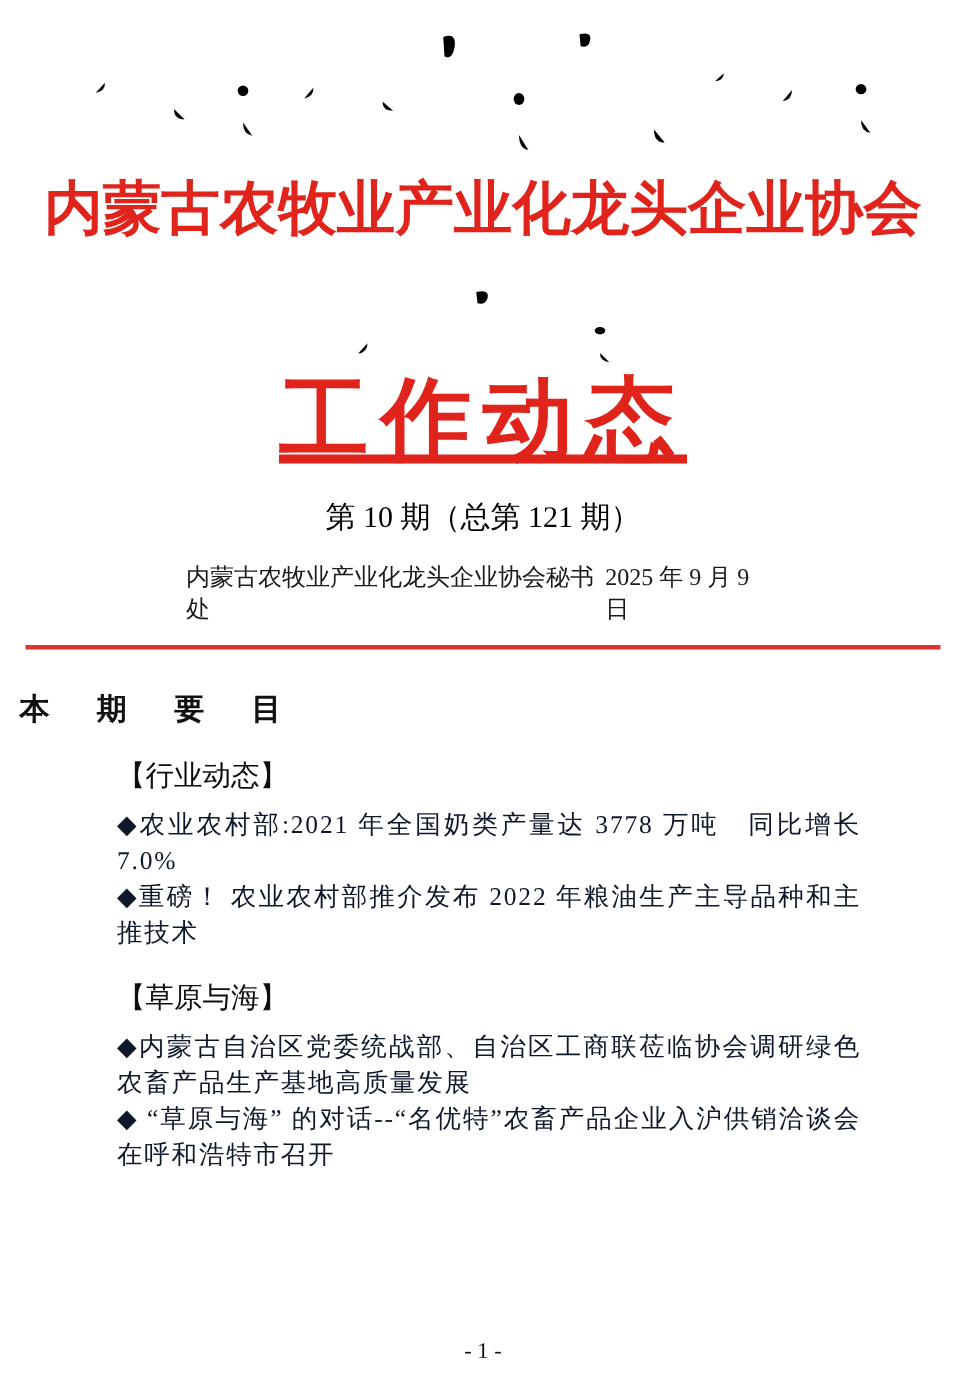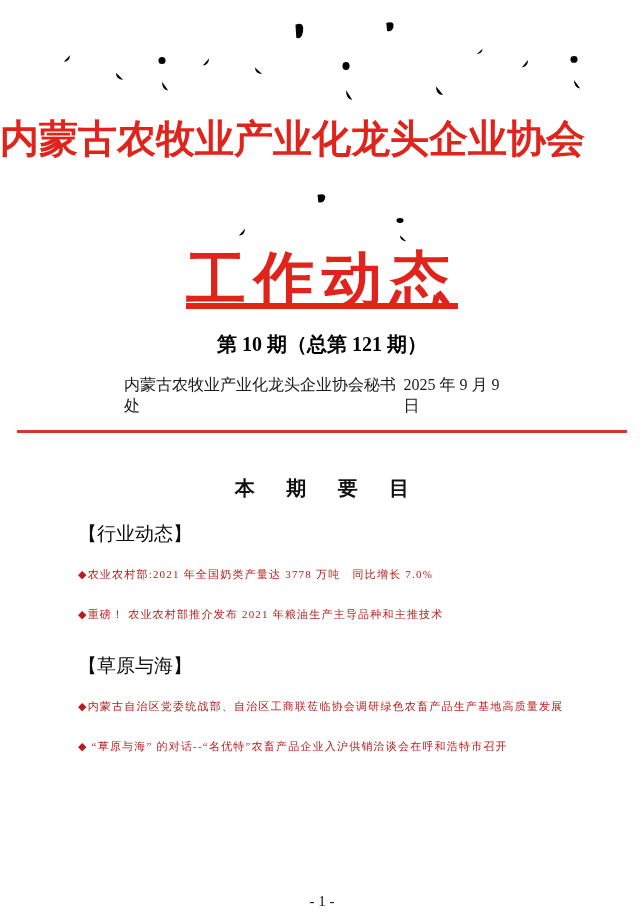--- a/index.html
+++ b/index.html
@@ -27,87 +27,87 @@
     justify-content: center;
     align-items: flex-start;
     gap: 62px;
     margin-top: 26px;
     height: 54px;
   }
   .mw { display: block; }
   
   .org-title {
     margin-top: 4px;
-    text-align: left;
+    text-align: center;
     font-size: 39px;
     font-weight: 700;
     color: #e0241c;
     letter-spacing: 0px;
     white-space: nowrap;
   }
   .news-title {
     margin-top: -6px;
     text-align: center;
     font-size: 60px;
     font-weight: 700;
     color: #e0241c;
     letter-spacing: 8px;
     text-decoration: underline;
   }
   .issue-line {
     margin-top: 10px;
     text-align: center;
     font-size: 20px;
-    font-weight: 700;
+    font-weight: 400;
     color: #000;
   }
   .pub-row {
     display: flex;
     justify-content: space-between;
     align-items: baseline;
     padding: 0 128px 0 80px;
     margin-top: 17px;
     font-size: 16px;
     color: #1a1a1a;
     margin-left: 44px;
   }
   .red-rule {
     border: none;
     border-top: 3px solid #d93430;
     margin: 13px 17px 0 17px;
   }
   
   .toc-heading {
-    margin-top: 42px;
-    text-align: center;
+    margin-top: 26px;
+    text-align: left;
     font-family: "Liberation Sans", "DejaVu Sans", sans-serif;
     font-size: 20px;
     font-weight: 700;
     letter-spacing: 13px;
     text-indent: 13px; 
     color: #111;
   }
   .toc-body {
     padding: 0 70px 0 78px;
   }
   .sec-label {
     font-family: "Liberation Sans", "DejaVu Sans", sans-serif;
     font-size: 19px;
     font-weight: 400;
     color: #0d0d0d;
     margin-top: 17px;
     margin-bottom: 5px;
     line-height: 30px;
   }
   .toc-item {
-    font-size: 11px;
-    line-height: 40px;
+    font-size: 17px;
+    line-height: 24px;
     letter-spacing: 1.2px;
     text-align: justify;
-    color: #b91c1c;
+    color: #0f172a;
   }
   .page-footer {
     position: absolute;
     left: 0; right: 0; bottom: 8px;
     text-align: center;
     font-size: 15px;
     color: #111;
   }
 </style>
 </head>
@@ -205,21 +205,21 @@
   </div>
 
   <hr class="red-rule">
 
   <div class="toc-heading">本 期 要 目</div>
 
   <div class="toc-body">
 
     <div class="sec-label">【行业动态】</div>
     <p class="toc-item">◆农业农村部:2021 年全国奶类产量达 3778 万吨　同比增长 7.0%</p>
-    <p class="toc-item">◆重磅！ 农业农村部推介发布 2021 年粮油生产主导品种和主推技术</p>
+    <p class="toc-item">◆重磅！ 农业农村部推介发布 2022 年粮油生产主导品种和主推技术</p>
 
     <div class="sec-label">【草原与海】</div>
     <p class="toc-item">◆内蒙古自治区党委统战部、自治区工商联莅临协会调研绿色农畜产品生产基地高质量发展</p>
     <p class="toc-item">◆ “草原与海” 的对话--“名优特”农畜产品企业入沪供销洽谈会在呼和浩特市召开</p>
 
   </div>
 
   <div class="page-footer">- 1 -</div>
 
 </div>

